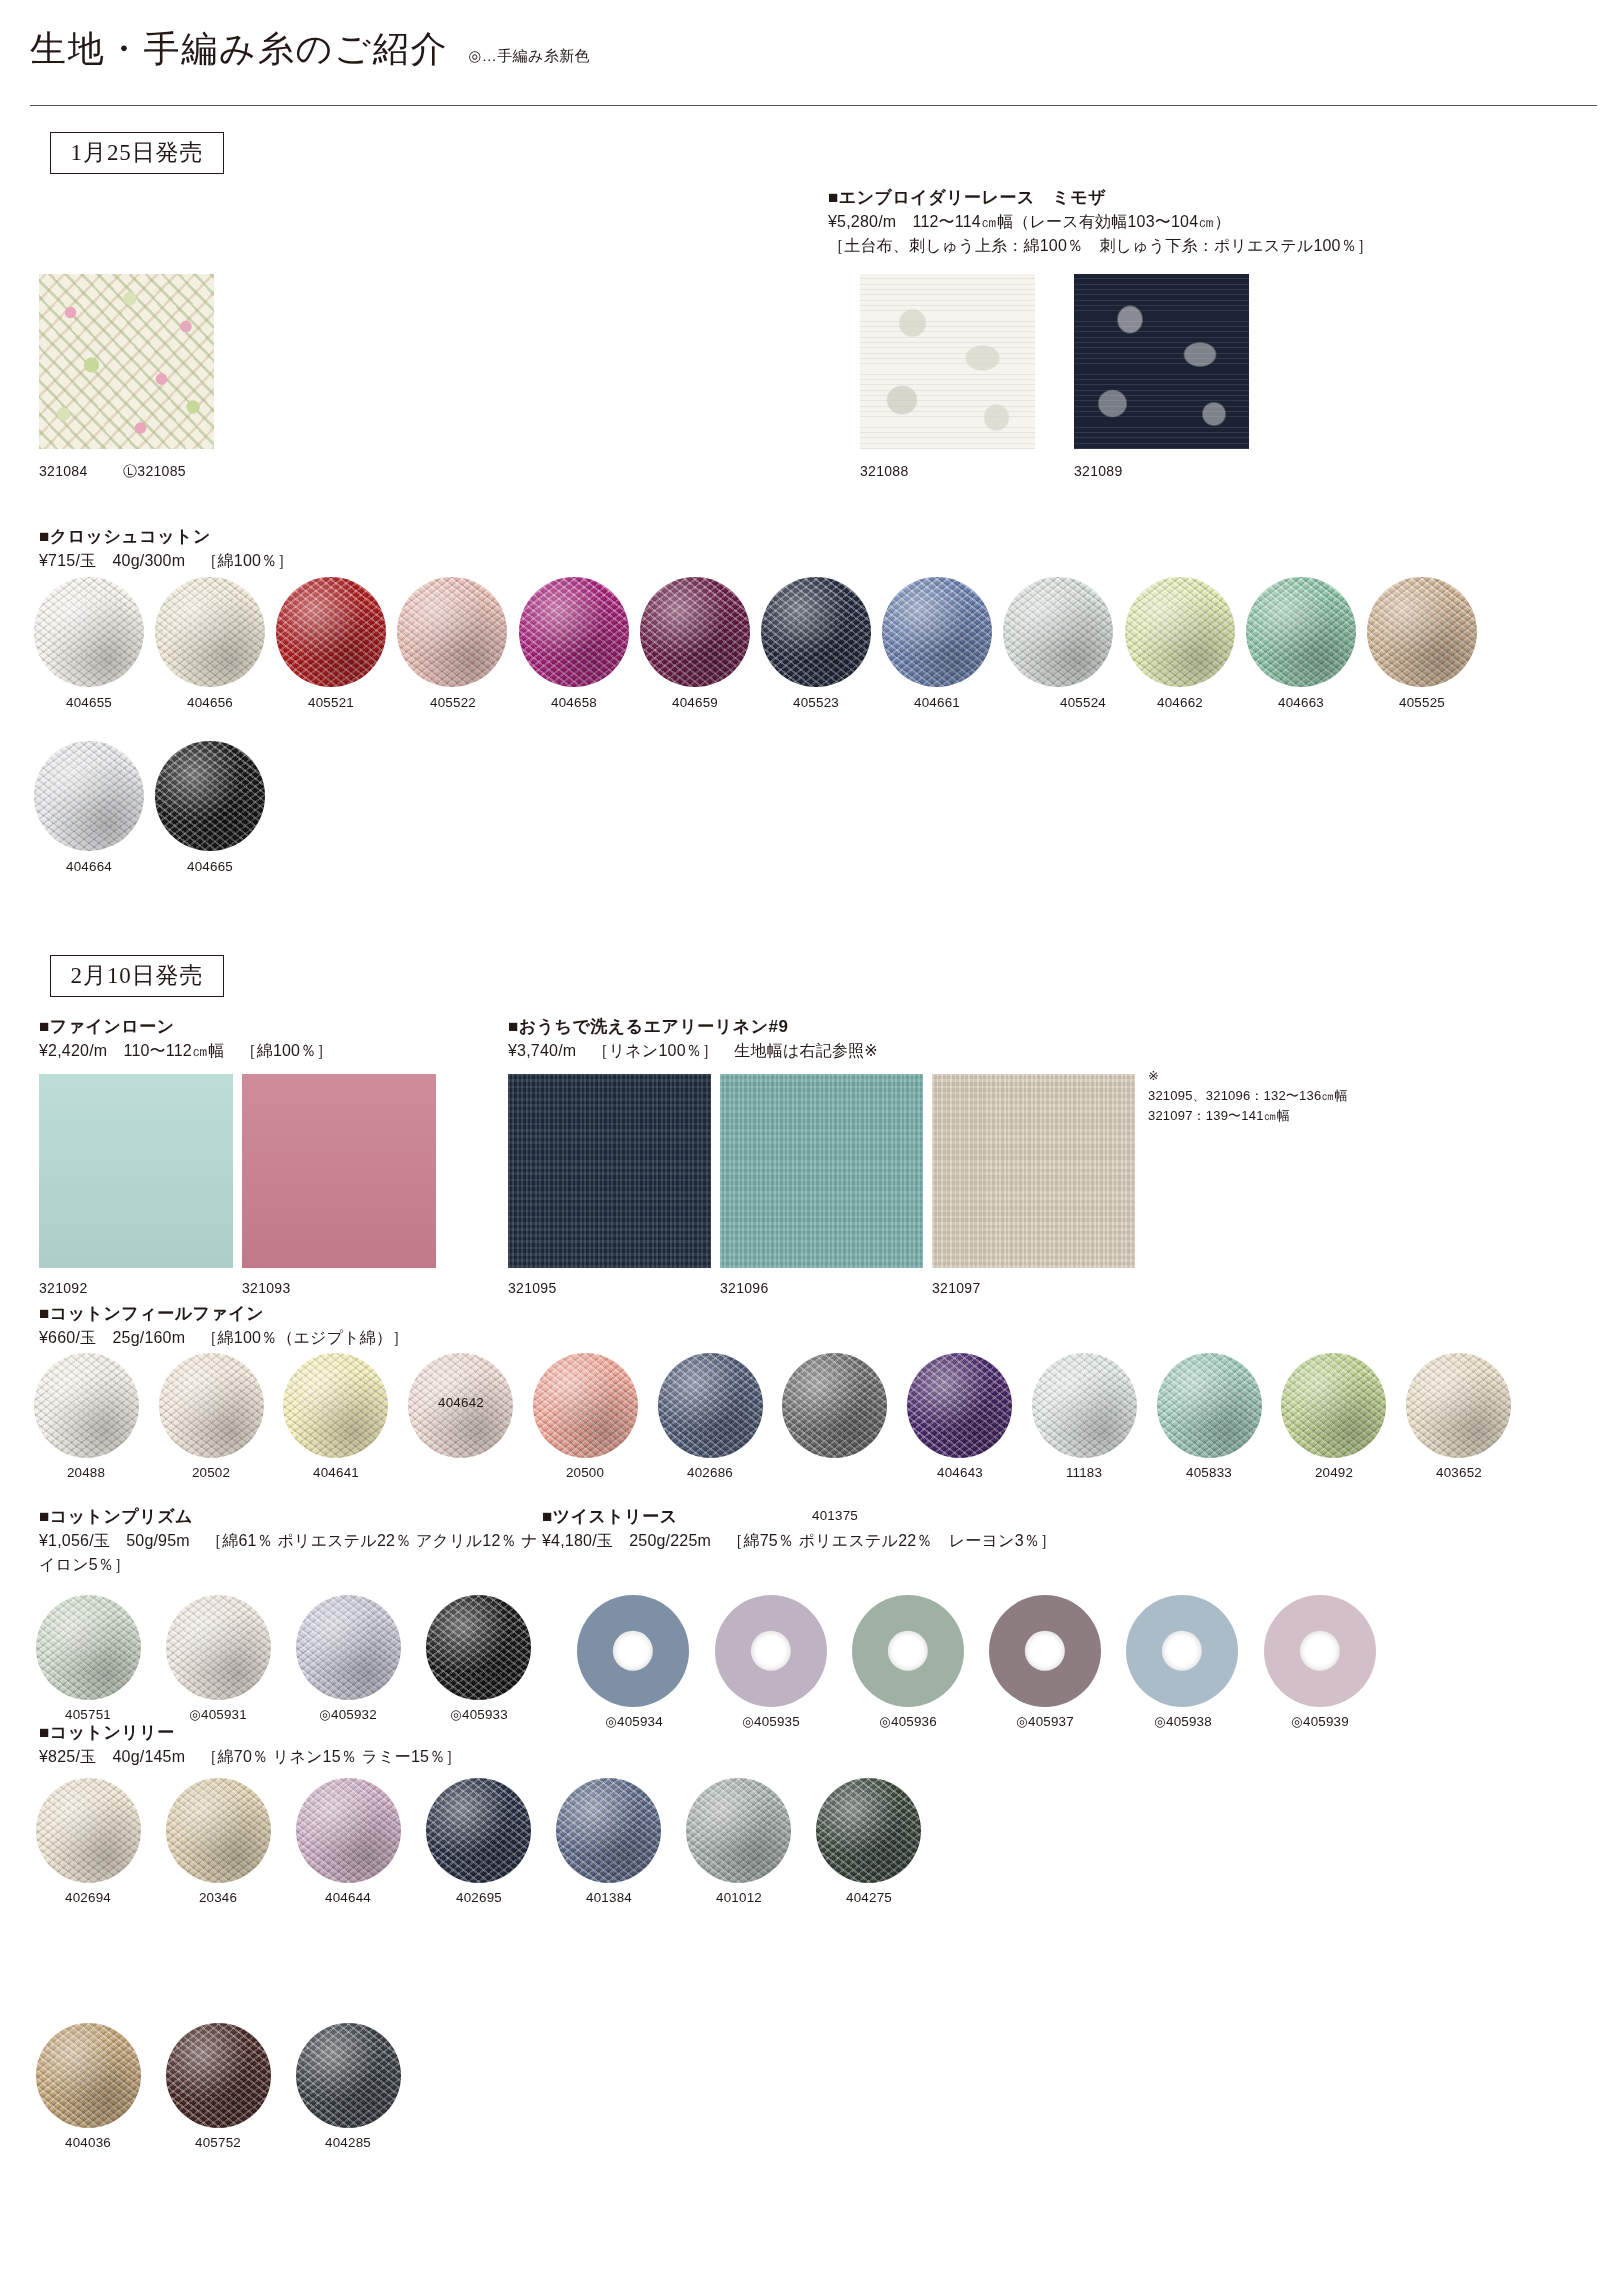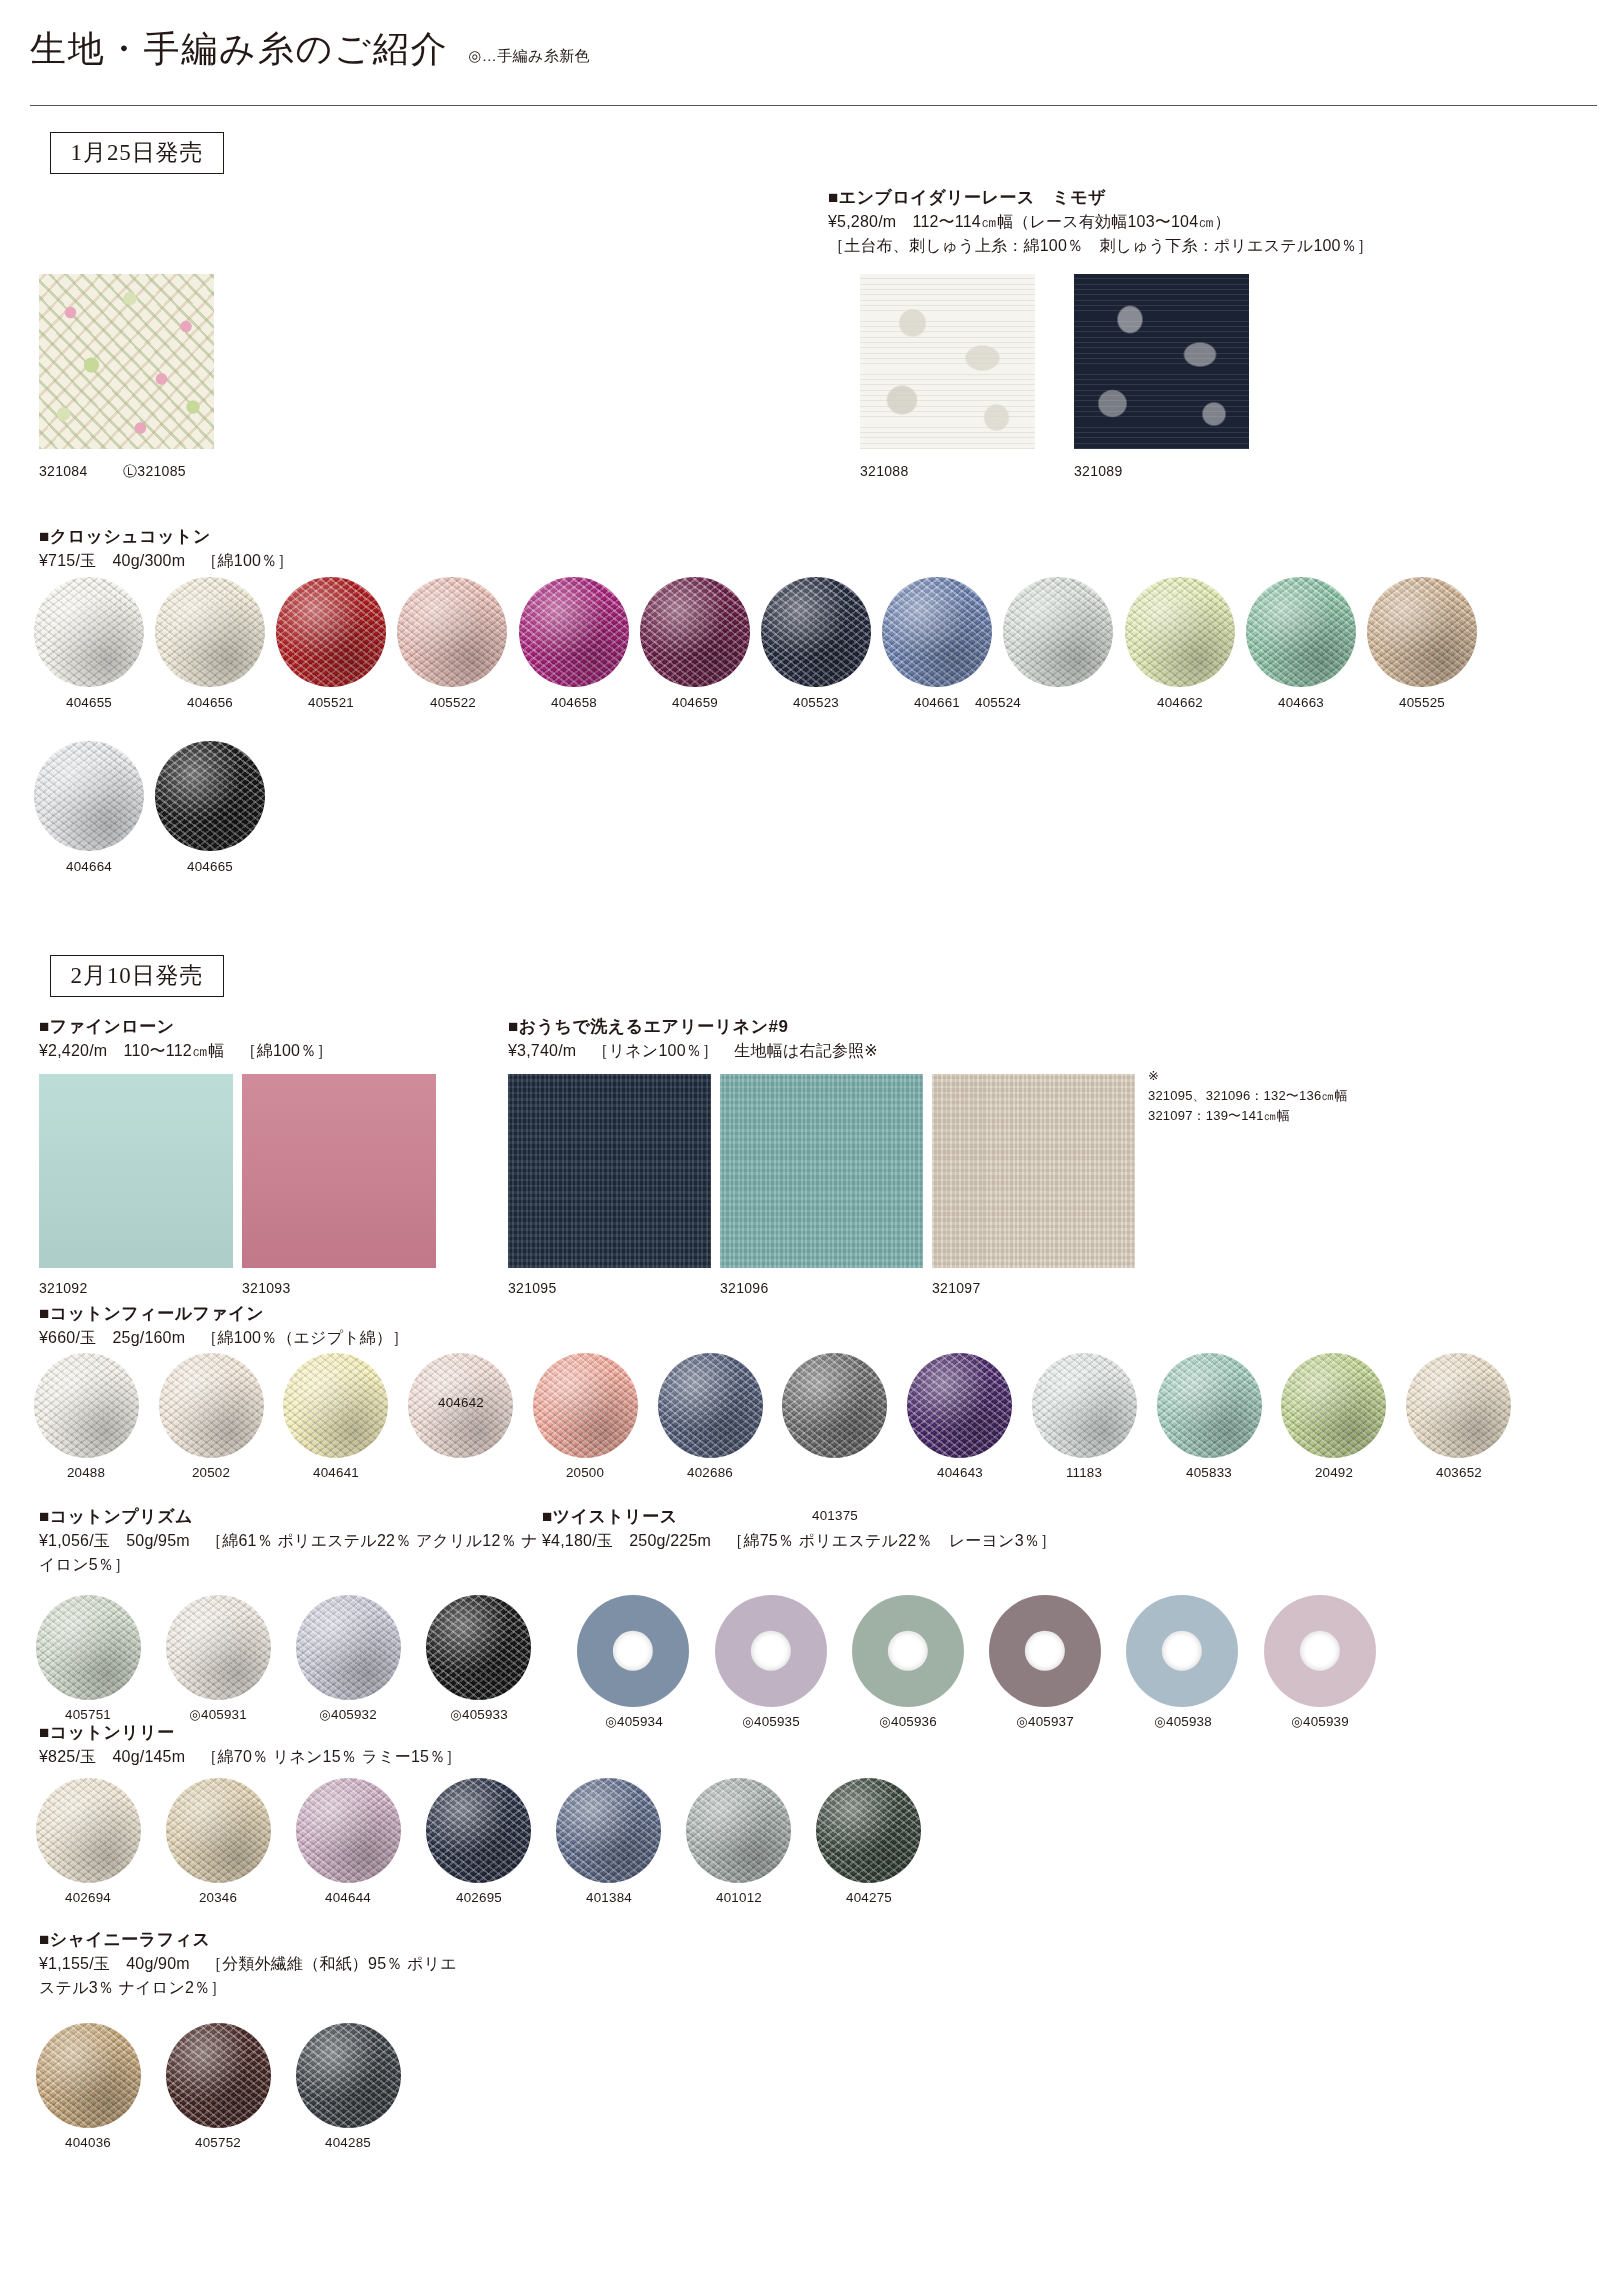--- a/index.html
+++ b/index.html
@@ -188,21 +188,21 @@
       <div class="ball-code" style="left: 816px; top: 695px;">405523</div>
       <div class="ball" style="left: 882px; top: 577px; width: 110px; height: 110px; background: rgb(106, 127, 174);">
         <div class="tex"></div>
         <div class="sh"></div>
       </div>
       <div class="ball-code" style="left: 937px; top: 695px;">404661</div>
       <div class="ball" style="left: 1003px; top: 577px; width: 110px; height: 110px; background: rgb(212, 219, 214);">
         <div class="tex"></div>
         <div class="sh"></div>
       </div>
-      <div class="ball-code" style="left: 998px; top: 695px;">405524</div>
+      <div class="ball-code" style="left: 1083px; top: 695px;">405524</div>
       <div class="ball" style="left: 1125px; top: 577px; width: 110px; height: 110px; background: rgb(223, 232, 176);">
         <div class="tex"></div>
         <div class="sh"></div>
       </div>
       <div class="ball-code" style="left: 1180px; top: 695px;">404662</div>
       <div class="ball" style="left: 1246px; top: 577px; width: 110px; height: 110px; background: rgb(137, 192, 164);">
         <div class="tex"></div>
         <div class="sh"></div>
       </div>
       <div class="ball-code" style="left: 1301px; top: 695px;">404663</div>
@@ -423,24 +423,20 @@
         <div class="sh"></div>
       </div>
       <div class="ball-code" style="left: 739px; top: 1890px;">401012</div>
       <div class="ball" style="left: 816px; top: 1778px; width: 105px; height: 105px; background: rgb(58, 71, 60);">
         <div class="tex"></div>
         <div class="sh"></div>
       </div>
       <div class="ball-code" style="left: 869px; top: 1890px;">404275</div>
     </div>
 
-  <div class="prod" style="left:39px; top:1929px; width:419px;">
-    <div class="prod-name">■シャイニーラフィス</div>
-    <div class="prod-spec wrap" style="width:419px;">¥1,155/玉　40g/90m　［分類外繊維（和紙）95％ ポリエステル3％ ナイロン2％］</div>
-  </div>
   <div id="yarn-raffis">
       <div class="ball" style="left: 36px; top: 2023px; width: 105px; height: 105px; background: rgb(194, 164, 119);">
         <div class="tex"></div>
         <div class="sh"></div>
       </div>
       <div class="ball-code" style="left: 88px; top: 2135px;">404036</div>
       <div class="ball" style="left: 166px; top: 2023px; width: 105px; height: 105px; background: rgb(74, 43, 40);">
         <div class="tex"></div>
         <div class="sh"></div>
       </div>

